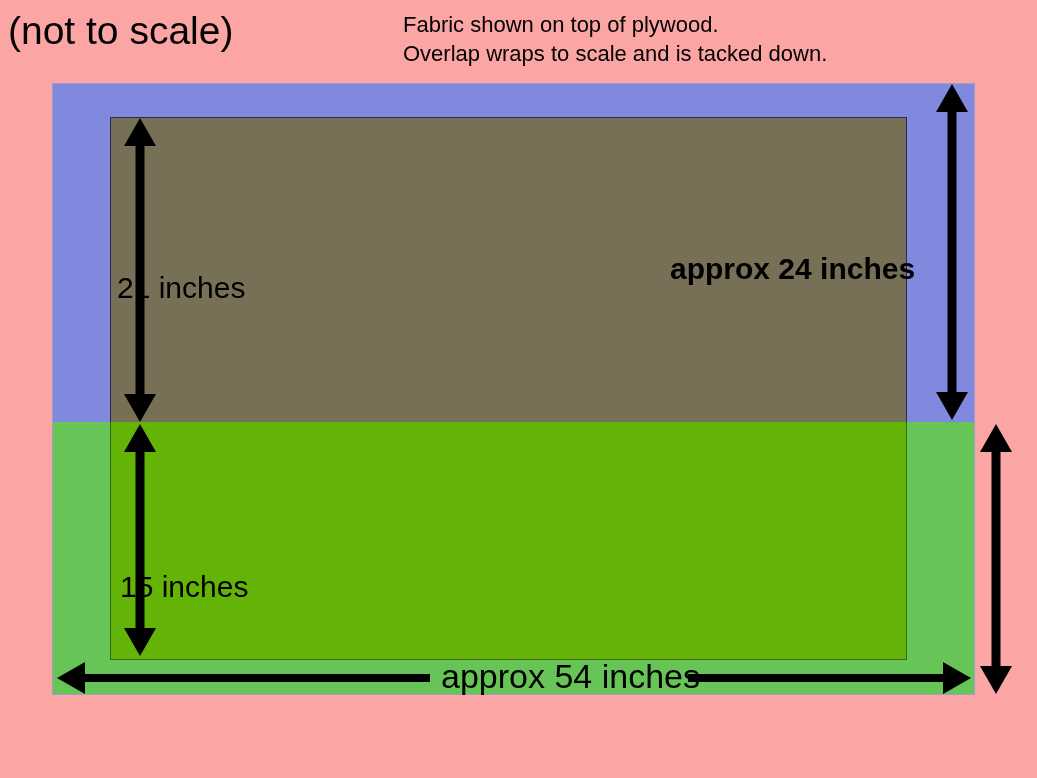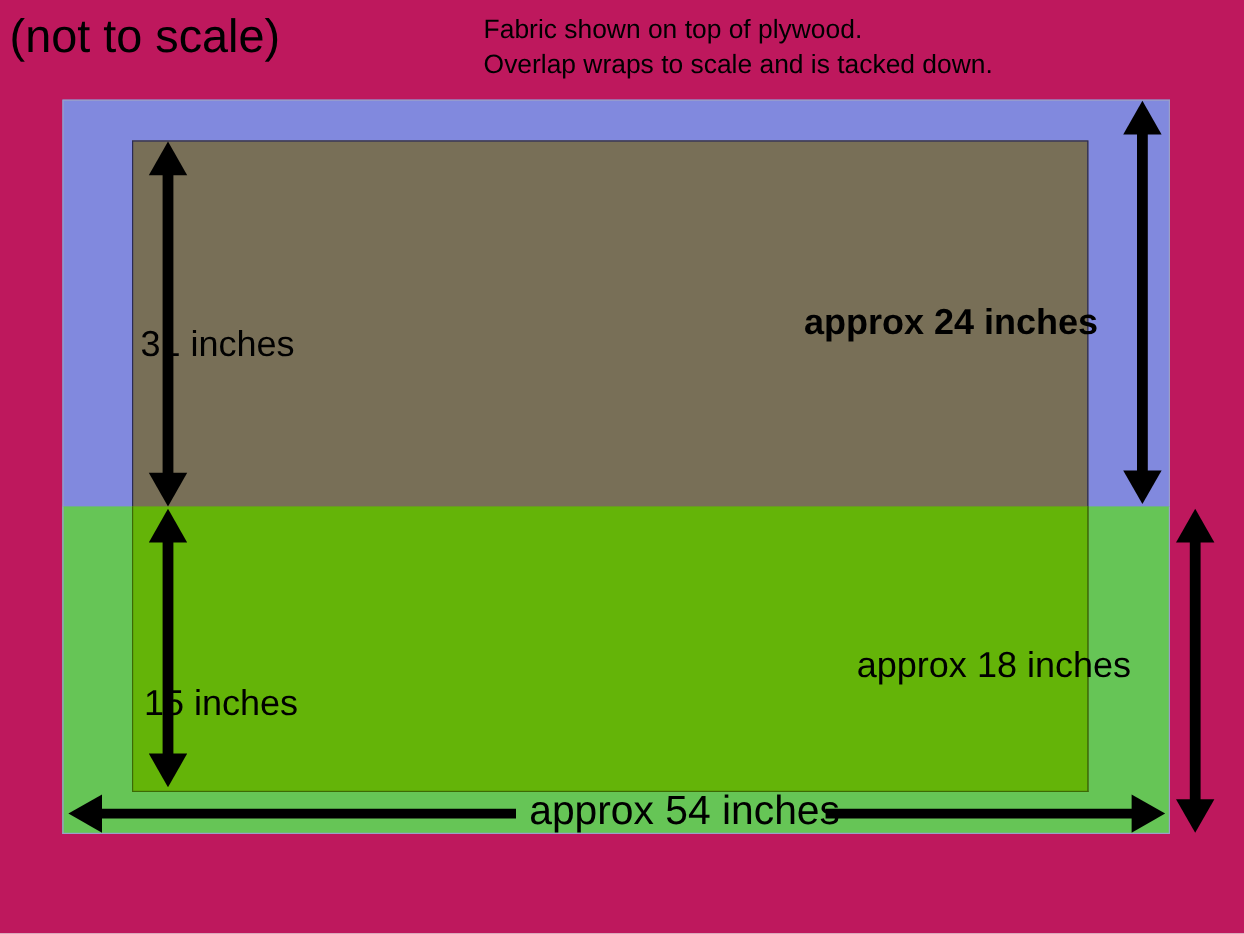--- a/index.html
+++ b/index.html
@@ -8,21 +8,21 @@
     background: #ffffff;
   }
   body {
     font-family: "Liberation Sans", sans-serif;
     -webkit-font-smoothing: antialiased;
   }
   #canvas {
     position: relative;
     width: 1037px;
     height: 778px;
-    background: #be185d;
+    background: #fca5a5;
     overflow: hidden;
   }
 
   
   .title {
     position: absolute;
     left: 8px;
     top: 8px;
     font-size: 39px;
     line-height: 46px;
@@ -157,23 +157,22 @@
     </g>
 
     <g>
       <line class="thin" x1="70" y1="678" x2="430" y2="678"></line>
       <line class="thin" x1="688" y1="678" x2="958" y2="678"></line>
       <polygon points="57,678 85,662 85,694"></polygon>
       <polygon points="971,678 943,662 943,694"></polygon>
     </g>
   </svg>
 
-  <div class="dim-label lbl-21">31 inches</div>
+  <div class="dim-label lbl-21">21 inches</div>
 
   <div class="dim-label lbl-15">15 inches</div>
 
   <div class="dim-label lbl-24">approx 24 inches</div>
 
-  <div class="dim-label lbl-18">approx 18 inches</div>
 
   <div class="dim-label lbl-54">approx 54 inches</div>
 
 </div>
 
 </body></html>

